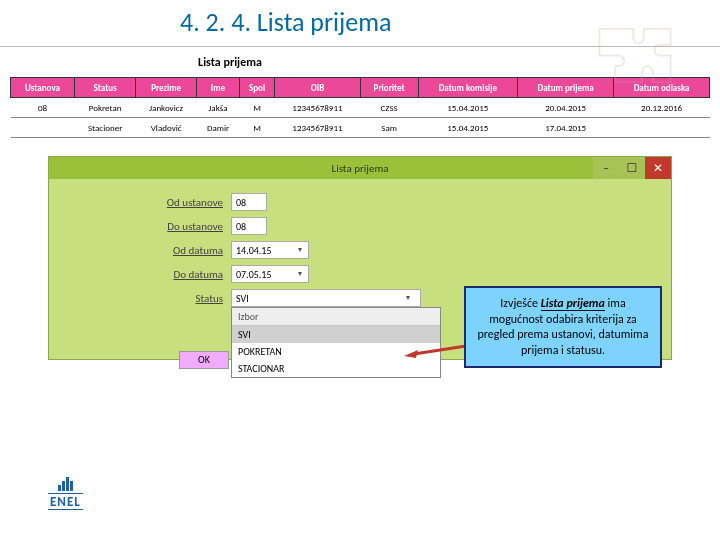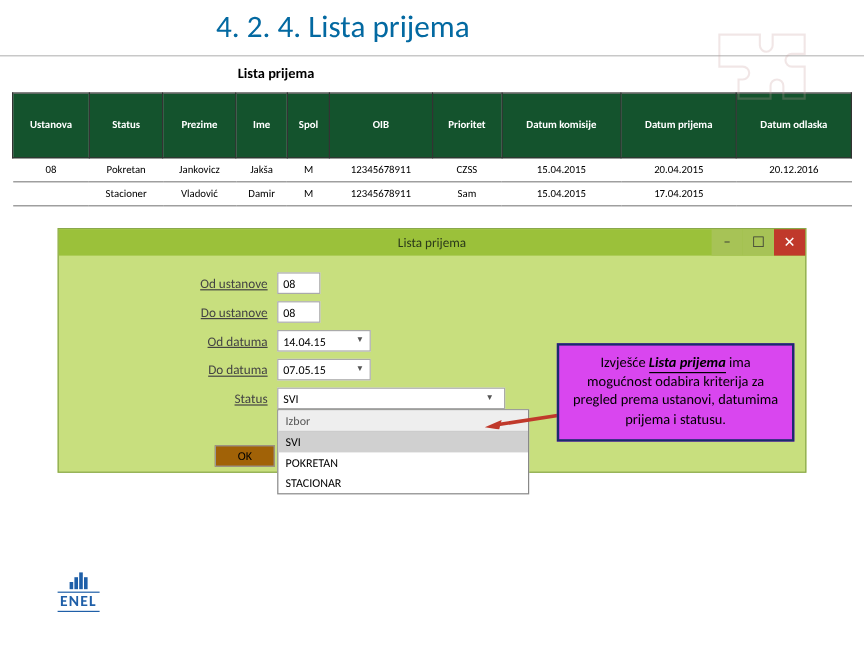--- a/index.html
+++ b/index.html
@@ -36,24 +36,24 @@
   }
 
   
   .report-table {
     width: 700px;
     margin: 0 10px 18px 10px;
     border-collapse: collapse;
     font-size: 9px;
   }
   .report-table th {
-    background: #14532d;
+    background: #ec4899;
     color: #fff;
     font-weight: bold;
-    padding: 21px 3px;
+    padding: 4px 3px;
     border: 1px solid #333;
     text-align: center;
   }
   .report-table td {
     border-top: 1px solid #888;
     border-bottom: 1px solid #888;
     padding: 4px 3px;
     text-align: center;
     background: #fff;
   }
@@ -155,36 +155,36 @@
     font-weight: normal;
     border-bottom: 1px solid #ccc;
   }
   .dropdown-open .sel {
     background: #d0d0d0;
   }
 
   .ok-btn {
     position: absolute;
     left: 130px;
-    top: 158px;
+    top: 172px;
     width: 50px; height: 18px;
-    background: #a16207;
+    background: #f0abfc;
     border: 1px solid #999;
     font-size: 10px;
     text-align: center;
     line-height: 16px;
   }
 
   
   .callout {
     position: absolute;
     right: 58px;
     top: 286px;
     width: 198px;
-    background: #d946ef;
+    background: #7dd3fc;
     border: 2px solid #1a2b6d;
     padding: 8px 10px;
     font-size: 12px;
     line-height: 1.3;
     z-index: 10;
     text-align: center;
     margin-left: 40px;
   }
   .callout .em1 { font-style: italic; font-weight: bold; border-bottom: 1px solid #000;}
 

